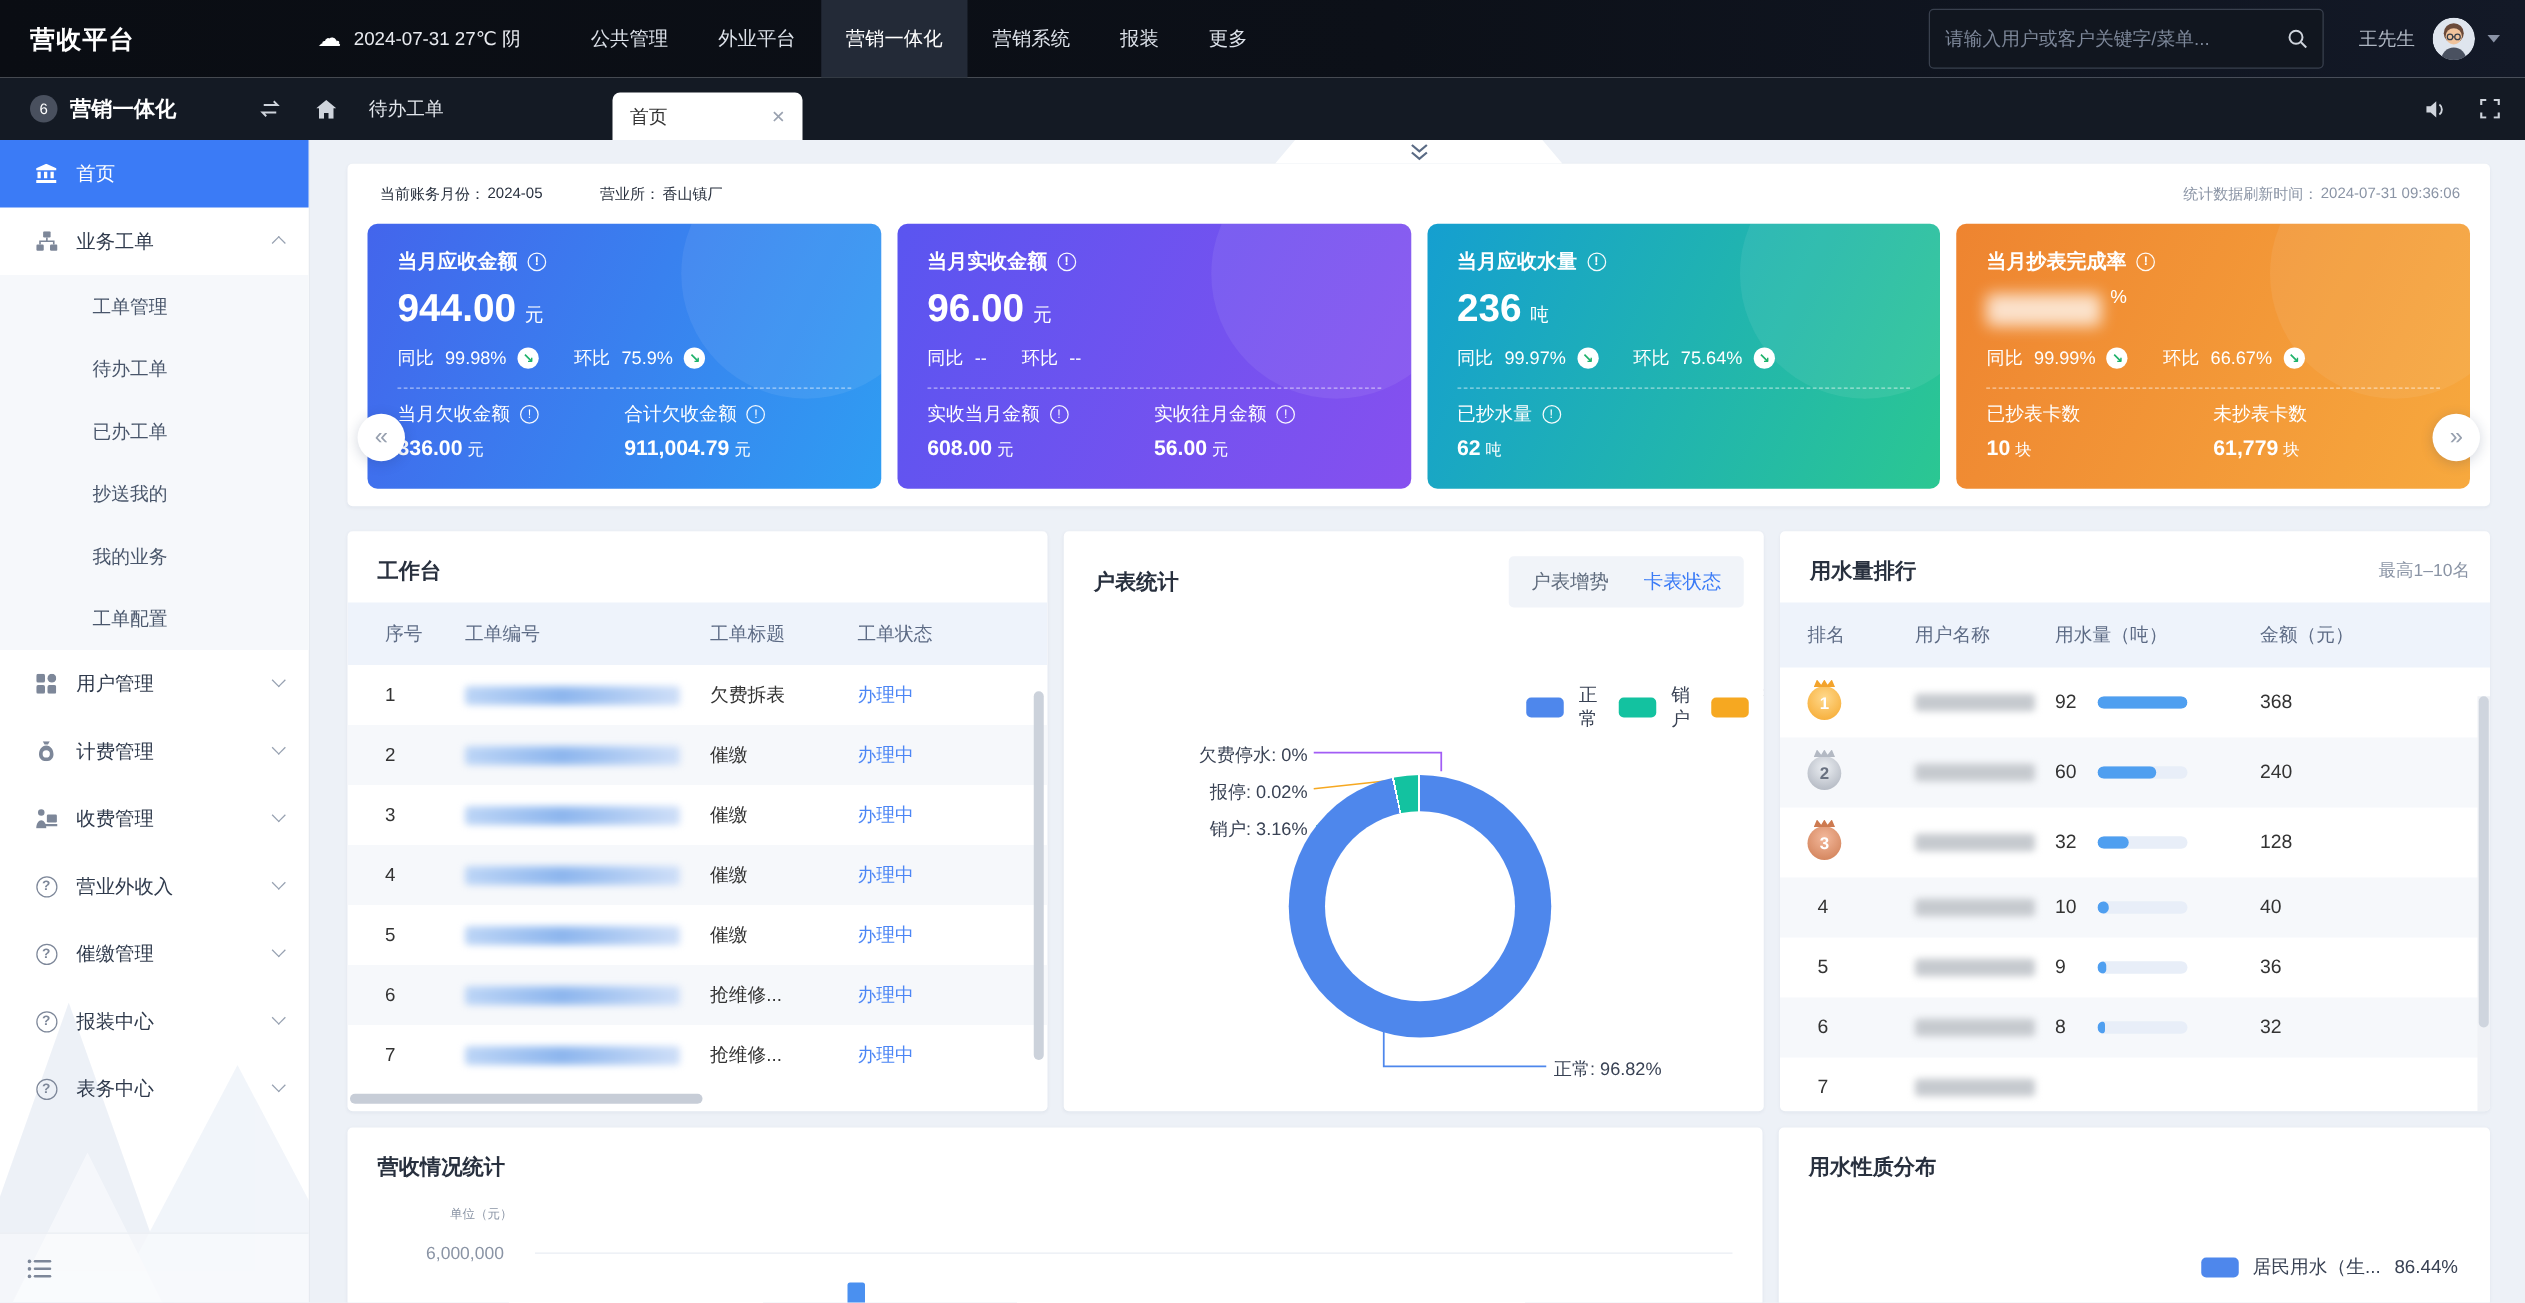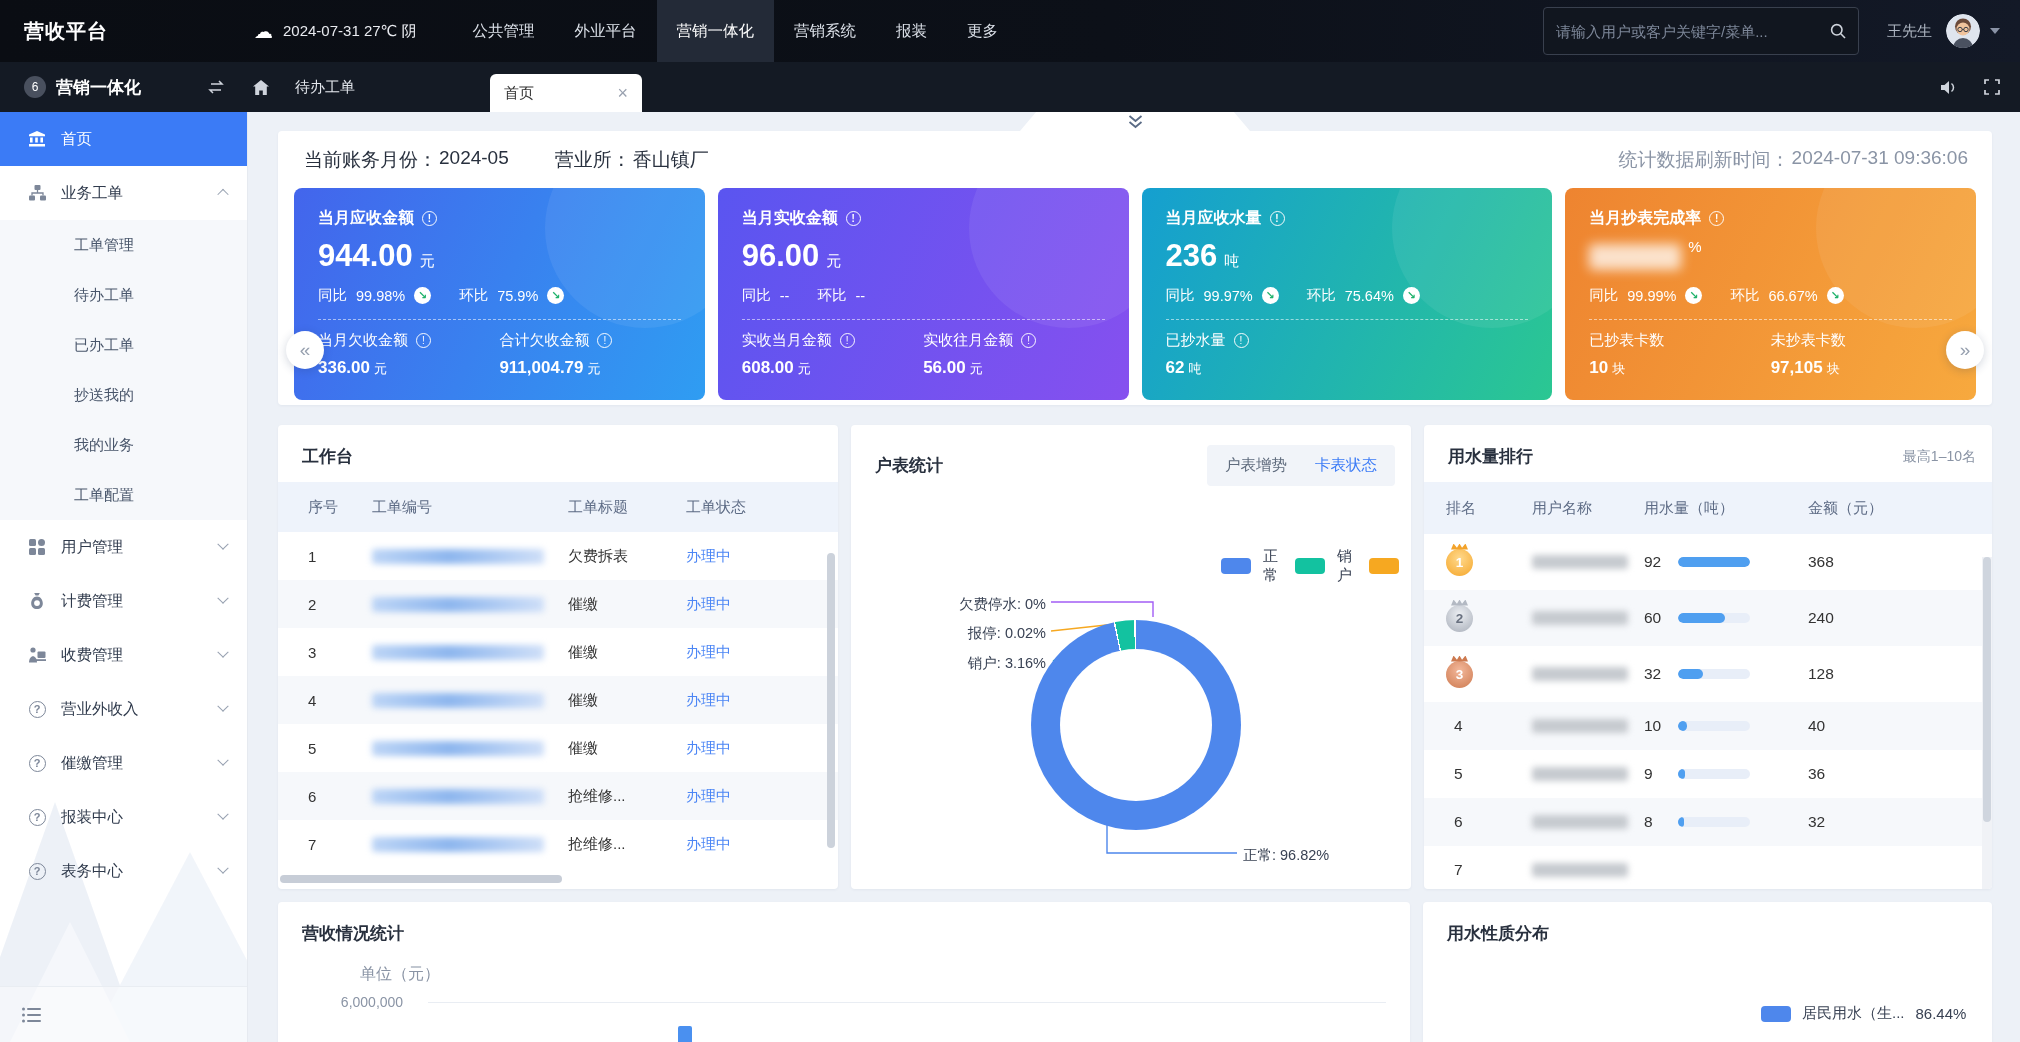--- a/index.html
+++ b/index.html
@@ -56,21 +56,21 @@
 .mts{position:absolute;bottom:0;left:0;right:0;height:280px;pointer-events:none;z-index:1;opacity:.55}
 .mt{position:absolute;bottom:0;background:#dfe6f1}
 .mt1{left:-30px;width:170px;height:240px;clip-path:polygon(50% 0,100% 100%,0 100%)}
 .mt2{left:90px;width:200px;height:190px;clip-path:polygon(50% 0,100% 100%,0 100%);background:#e7edf6}
 .mt3{left:10px;width:120px;height:120px;clip-path:polygon(50% 0,100% 100%,0 100%);background:#eef2f9}
 
 .main{position:absolute;left:248px;top:112px;right:0;bottom:0;padding:19px 28px 0 30px}
 .stats{position:relative;background:#fff;border-radius:4px;height:274px;box-shadow:0 1px 3px rgba(25,45,85,.05)}
 .notch{position:absolute;top:-19px;left:742px;width:230px;height:19px;background:#fff;
  clip-path:polygon(7% 0,93% 0,100% 100%,0 100%);display:flex;align-items:center;justify-content:center;color:#5a6b85;cursor:pointer}
-.shead{display:flex;align-items:flex-start;padding:16px 24px 0 26px;font-size:19px;color:#28303e}
+.shead{display:flex;align-items:flex-start;padding:16px 24px 0 26px;font-size:12px;color:#28303e}
 .pair{margin-right:46px;display:flex;gap:2px}
 .refresh{margin-left:auto;color:#8a94a5;display:flex;gap:2px}
 .cards{display:flex;gap:13px;padding:0 16px;margin-top:15px}
 .card{flex:1;height:212px;border-radius:8px;color:#fff;padding:20px 24px;position:relative;overflow:hidden}
 .card::before{content:"";position:absolute;right:-40px;top:-60px;width:200px;height:200px;border-radius:50%;background:rgba(255,255,255,.07)}
 .c1{background:linear-gradient(115deg,#4365ec,#2f9df2)}
 .c2{background:linear-gradient(115deg,#5a55f0,#8650ef)}
 .c3{background:linear-gradient(115deg,#159fd0,#2bc792)}
 .c4{background:linear-gradient(115deg,#ee8430,#f7a93e)}
 .cttl{font-size:16px;font-weight:600;display:flex;align-items:center;gap:8px}
@@ -142,21 +142,21 @@
 .usage{display:flex;align-items:center;gap:0}
 .unum{width:34px}
 .bar{width:72px;height:10px;border-radius:5px;background:#e8eef8;overflow:hidden}
 .fill{display:block;height:100%;border-radius:5px;background:#4f9ff0}
 .rk-track{position:absolute;right:0;top:132px;bottom:0;width:10px;background:#f0f2f6}
 .rk-thumb{position:absolute;right:1px;top:132px;width:8px;height:265px;background:#cfd5de;border-radius:4px}
 
 .botrow{display:flex;gap:13px;margin-top:13px;height:180px}
 .p-rev{width:1132px}.p-nat{flex:1}
 .bt{padding:20px 24px 0}
-.rev-unit{position:absolute;left:82px;top:62px;color:#8a94a5;font-size:16px}
+.rev-unit{position:absolute;left:82px;top:62px;color:#8a94a5;font-size:10px}
 .rev-tick{position:absolute;left:38px;top:92px;width:112px;text-align:center;color:#8a94a5;font-size:14px}
 .rev-grid{position:absolute;left:150px;right:24px;top:100px;border-top:1px solid #e9edf3}
 .rev-bar{position:absolute;left:400px;top:124px;width:14px;height:70px;background:#4a90f0;border-radius:2px 2px 0 0}
 .nat-leg{position:absolute;left:338px;top:102px;display:flex;align-items:center;gap:11px;font-size:15px;color:#394254}
 .nat-sw{width:30px;height:16px;border-radius:4px;background:#4e87ec}
 </style>
 </head>
 <body>
 
 <div class="topbar">
@@ -492,21 +492,21 @@
           <div class="bcol">
             <div class="blb">
                 <span>已抄表卡数</span>
               </div>
             <div class="bvl"><span>10</span><span class="u">块</span></div>
           </div>
           <div class="bcol">
             <div class="blb">
                 <span>未抄表卡数</span>
               </div>
-            <div class="bvl"><span>97,105</span><span class="u">块</span></div>
+            <div class="bvl"><span>61,779</span><span class="u">块</span></div>
           </div>
         </div>
       </div>
     </div>
     <div class="arrow prev"></div>
     <div class="arrow next"></div>
   </div>
 
   <div class="midrow">
 

